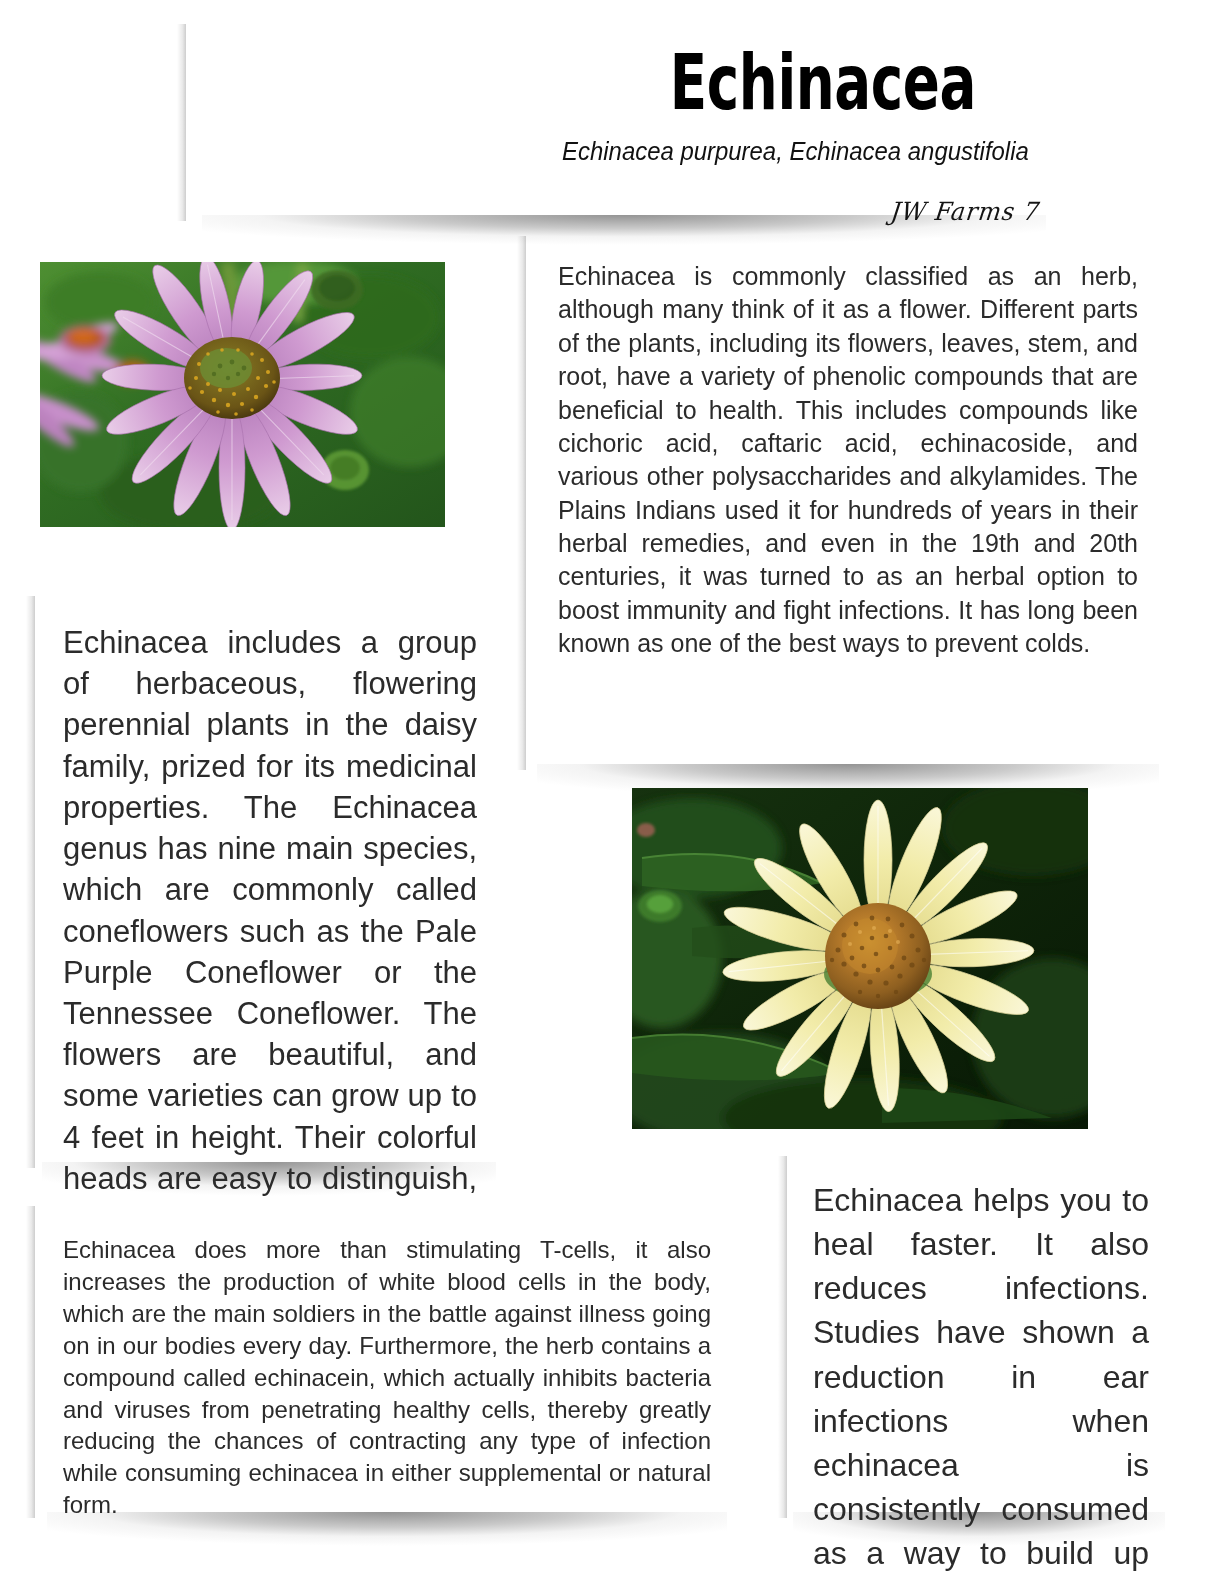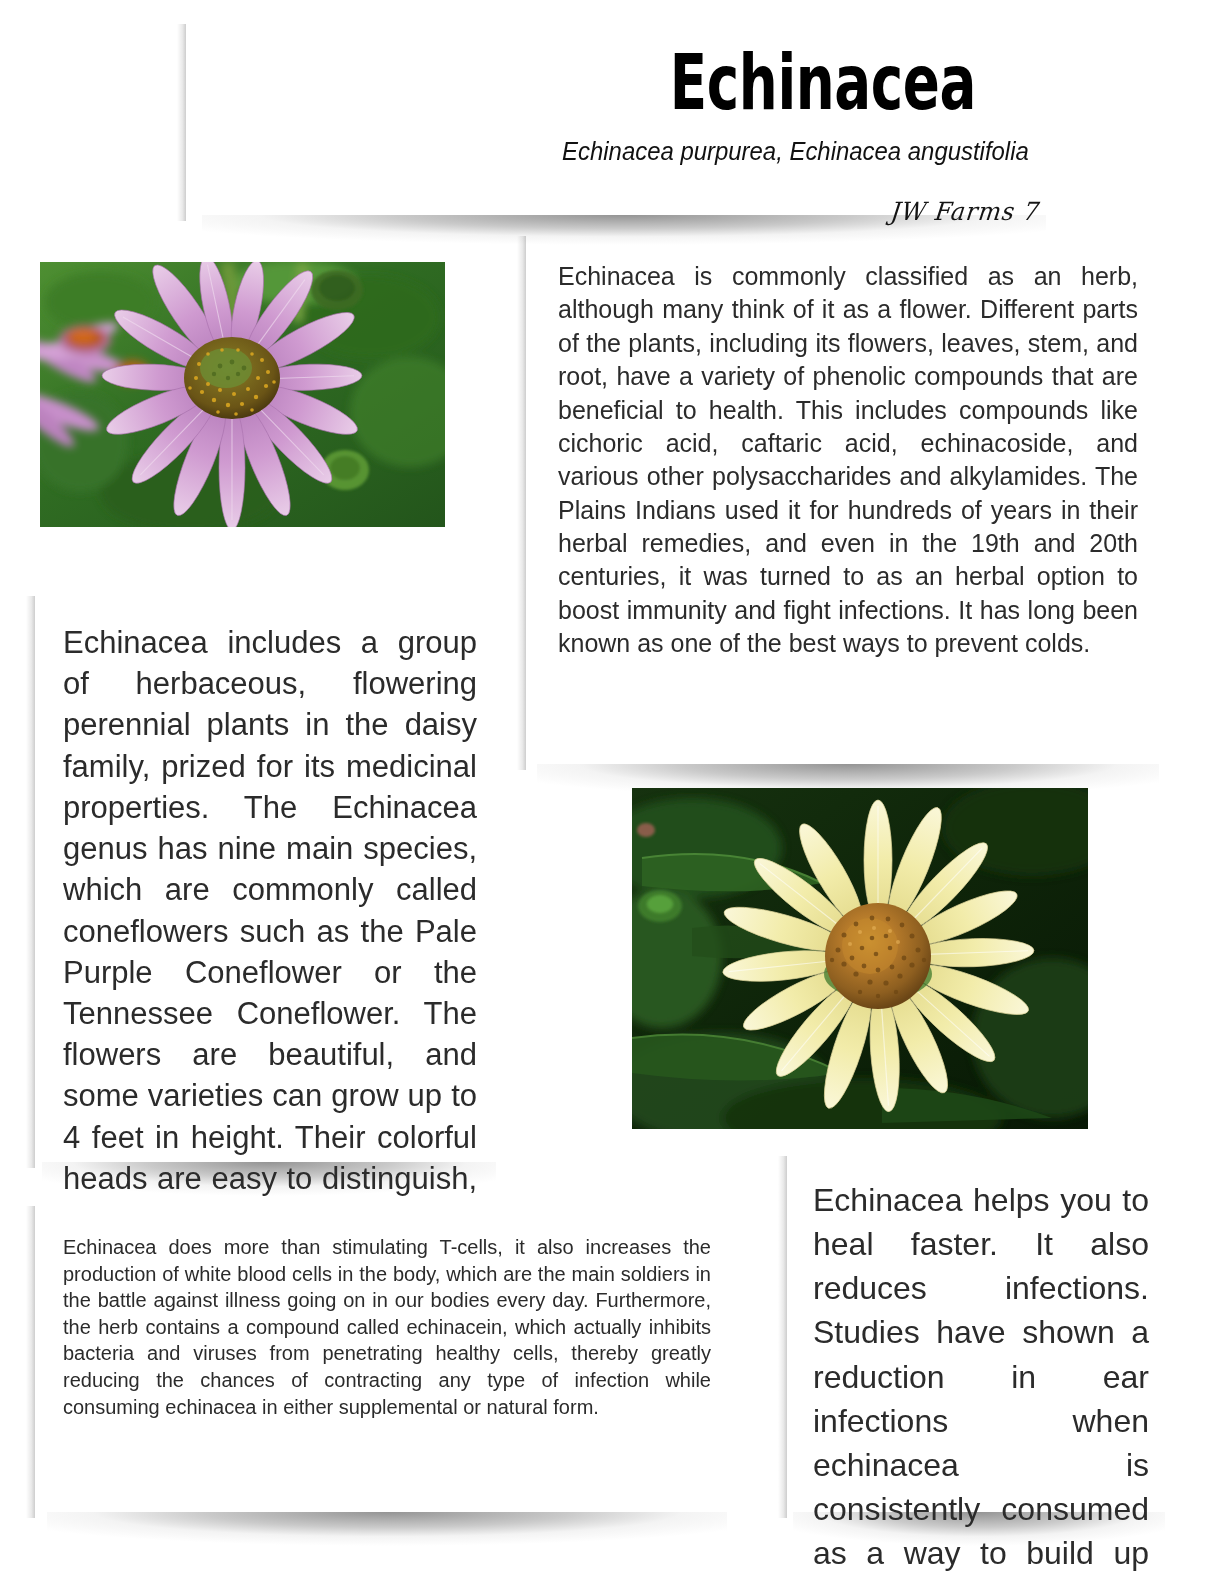--- a/index.html
+++ b/index.html
@@ -138,21 +138,21 @@
   }
 
   #bottom-left-card {
     left: 33px;
     top: 1202px;
     width: 708px;
     height: 318px;
     padding: 32px 30px 20px 30px;
   }
   #bottom-left-card p {
-    font-size: 20px;
+    font-size: 24px;
     line-height: 1.33;
   }
 
   #bottom-right-card {
     left: 785px;
     top: 1152px;
     width: 388px;
     height: 368px;
     padding: 26px 24px 20px 28px;
   }

